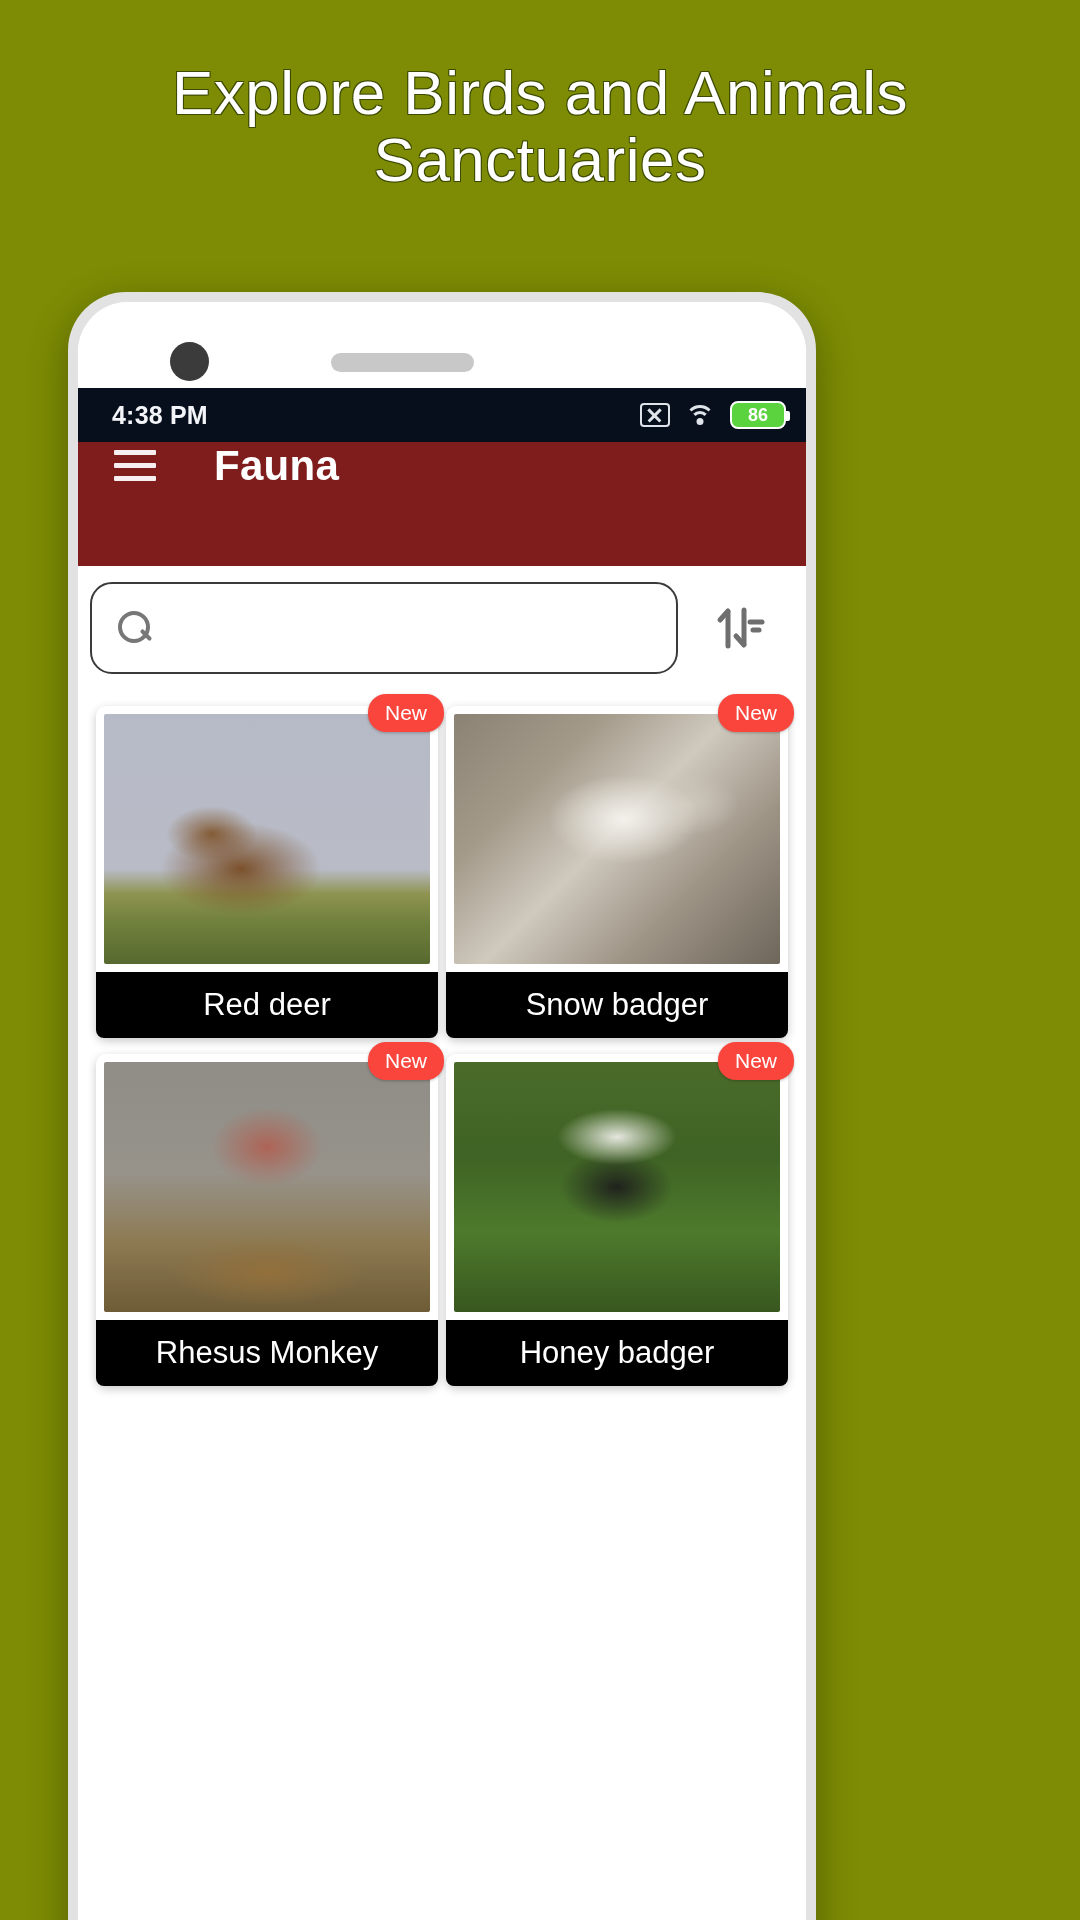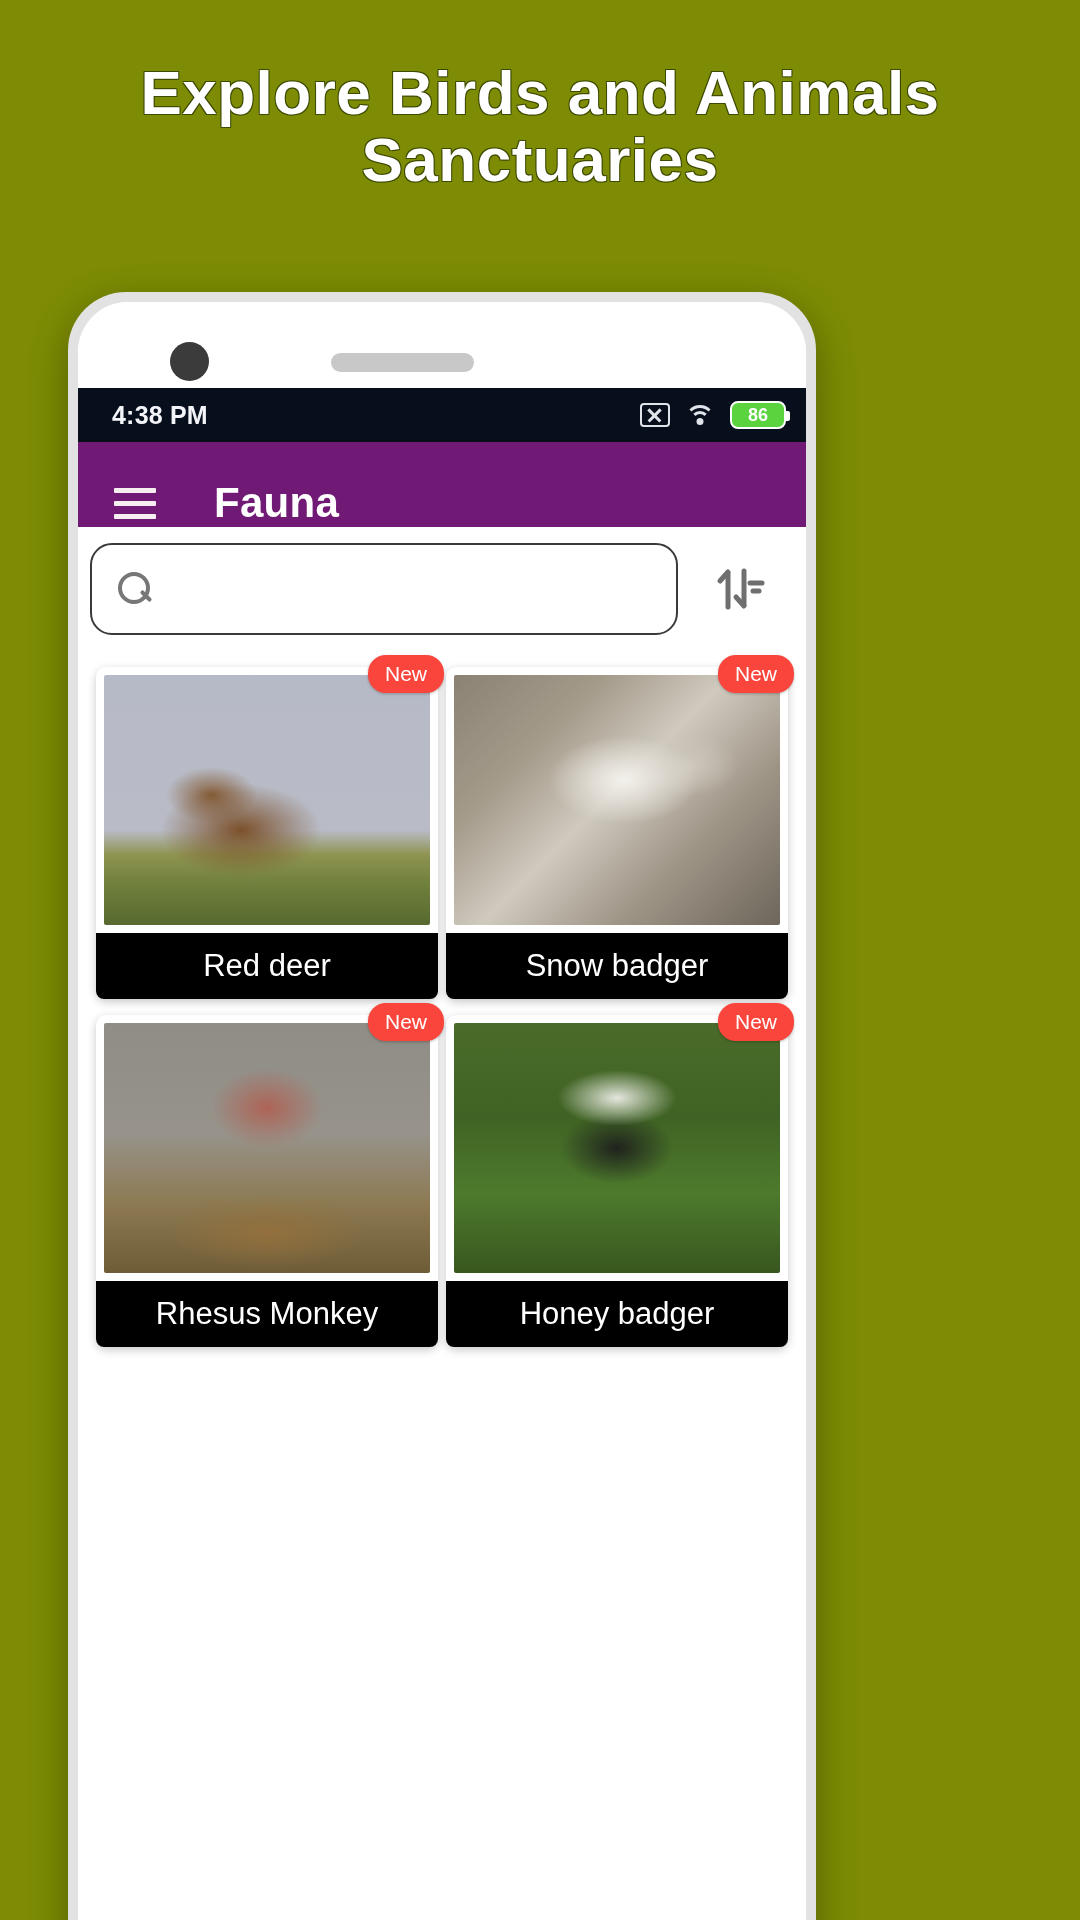--- a/index.html
+++ b/index.html
@@ -19,21 +19,21 @@
     top: 60px;
     left: 0;
     width: 1080px;
     text-align: center;
     z-index: 5;
   }
   .promo-line {
     font-family: "Liberation Sans Narrow", "Liberation Sans", sans-serif;
     font-size: 62px;
     line-height: 1.08;
-    font-weight: 700;
+    font-weight: 400;
     color: #ffffff;
     letter-spacing: 0.5px;
     text-shadow:
        1px  1px 0 #3d4a02,
       -1px  1px 0 #3d4a02,
        1px -1px 0 #3d4a02,
       -1px -1px 0 #3d4a02;
   }
 
   
@@ -156,24 +156,24 @@
     content: "";
     position: absolute;
     right: -6px; top: 8px;
     width: 4px; height: 10px;
     background: #ffffff;
     border-radius: 0 2px 2px 0;
   }
 
   
   .app-bar {
-    height: 85px;
-    background: #701a75;
-    display: flex;
-    align-items: flex-end;
+    height: 124px;
+    background: #7f1d1d;
+    display: flex;
+    align-items: flex-start;
     padding-left: 36px;
   }
   .hamburger { width: 42px; cursor: pointer; }
   .hamburger i {
     display: block;
     height: 5px;
     background: #f6eef0;
     border-radius: 1px;
     margin: 8px 0;
   }

